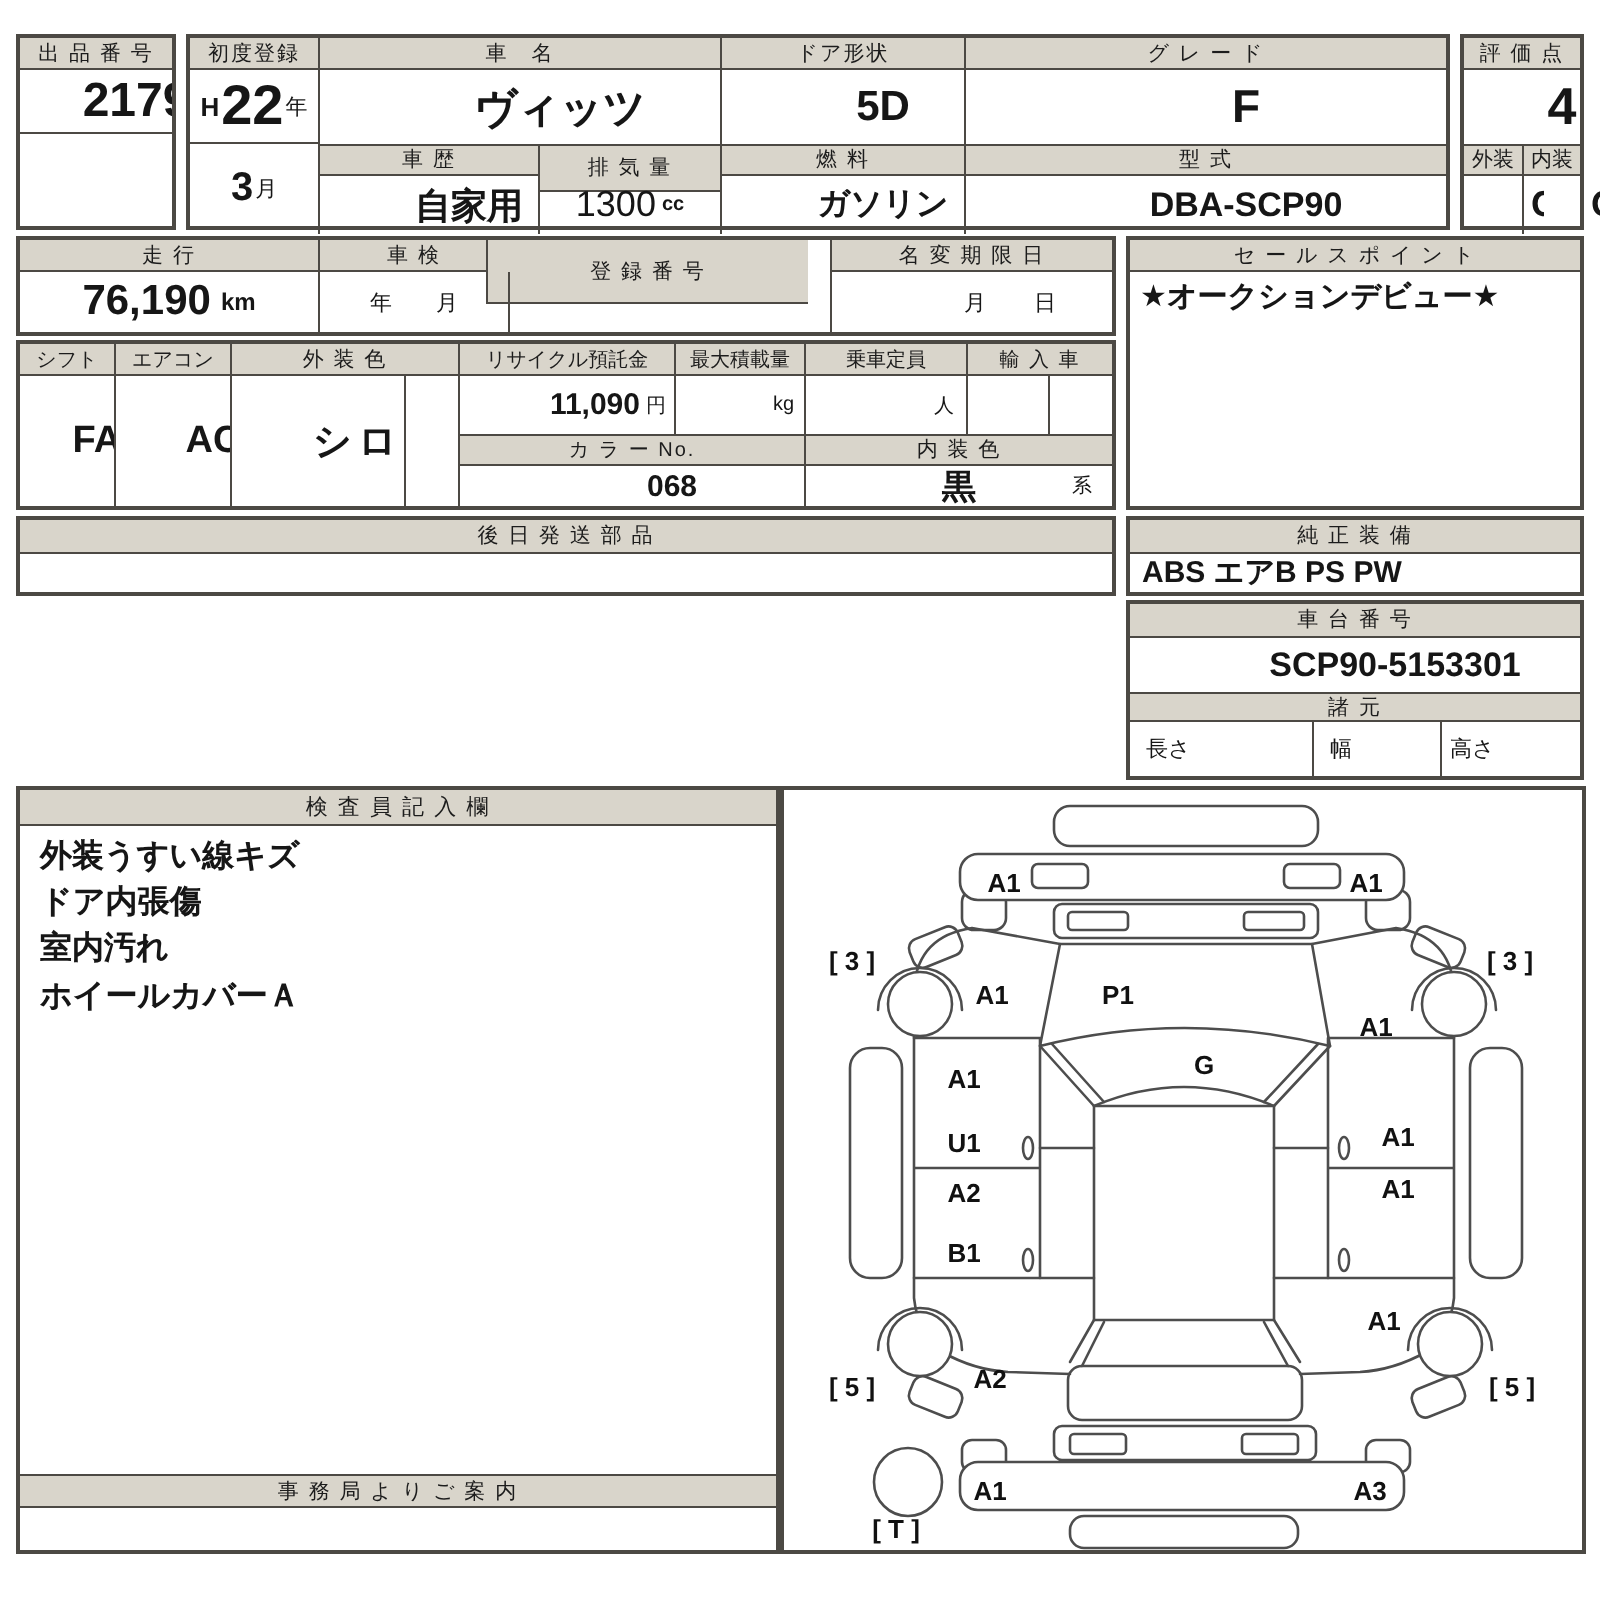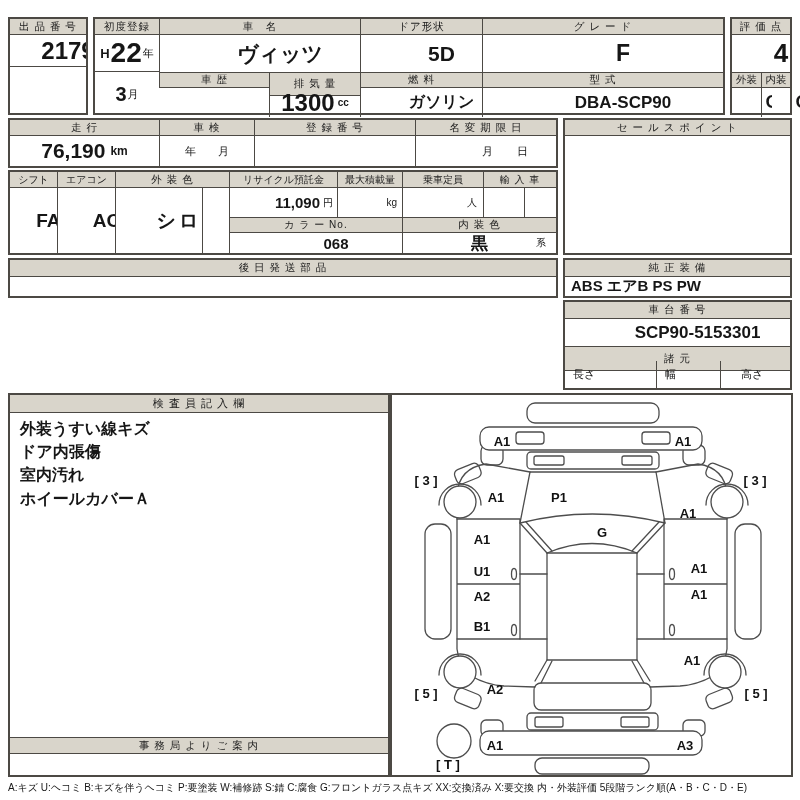--- a/index.html
+++ b/index.html
@@ -50,59 +50,61 @@
 
     <div class="hdr bt bl" style="left:64px;top:53px;width:110px;height:16px">車 歴</div>
     <div class="hdr bt bl" style="left:174px;top:53px;width:91px;height:24px">排 気 量</div>
     <div class="hdr bt bl" style="left:265px;top:53px;width:122px;height:16px">燃 料</div>
     <div class="hdr bt bl" style="left:387px;top:53px;width:241px;height:16px">型 式</div>
 
     <div class="cell" style="left:0;top:53px;width:64px;height:45px;gap:1px">
       <span style="font-size:20px;font-weight:bold">3</span>
       <span style="font-size:11px">月</span>
     </div>
+    <div class="cell val bl" style="left:64px;top:69px;width:110px;height:29px;font-size:18px">自家用</div>
     <div class="cell bl" style="left:174px;top:69px;width:91px;height:29px">
-      <span style="font-size:24px;font-weight:bold">1300</span>
+      <span style="font-size:18px;font-weight:normal">1300</span>
       <span class="unit">cc</span>
     </div>
     <div class="cell val bl" style="left:265px;top:69px;width:122px;height:29px;font-size:16px">ガソリン</div>
     <div class="cell val bl" style="left:387px;top:69px;width:241px;height:29px;font-size:17px">DBA-SCP90</div>
   </div>
 
   <div class="box" style="left:730px;top:17px;width:62px;height:98px">
     <div class="hdr" style="left:0;top:0;width:100%;height:16px">評 価 点</div>
     <div class="cell val" style="left:0;top:16px;width:100%;height:37px;font-size:26px">4</div>
     <div class="hdr bt" style="left:0;top:53px;width:29px;height:16px;letter-spacing:0">外装</div>
     <div class="hdr bt bl" style="left:29px;top:53px;width:29px;height:16px;letter-spacing:0">内装</div>
     <div class="cell val" style="left:0;top:69px;width:29px;height:29px;font-size:18px">C</div>
     <div class="cell val bl" style="left:29px;top:69px;width:29px;height:29px;font-size:18px">C</div>
   </div>
 
   <div class="box" style="left:8px;top:118px;width:550px;height:50px">
     <div class="hdr" style="left:0;top:0;width:149px;height:16px">走 行</div>
     <div class="hdr bl" style="left:149px;top:0;width:95px;height:16px">車 検</div>
-    <div class="hdr bl" style="left:244px;top:0;width:161px;height:16px">登 録 番 号</div>
+    <div class="hdr bl" style="left:233px;top:0;width:161px;height:32px">登 録 番 号</div>
     <div class="hdr bl" style="left:405px;top:0;width:141px;height:16px">名 変 期 限 日</div>
     <div class="cell" style="left:0;top:16px;width:149px;height:30px;gap:5px">
       <span style="font-size:21px;font-weight:bold">76,190</span>
       <span style="font-size:12px;font-weight:bold">km</span>
     </div>
     <div class="cell bl" style="left:149px;top:16px;width:95px;height:30px;gap:22px;font-size:11px">
       <span>年</span>
       <span>月</span>
     </div>
     <div class="cell bl" style="left:244px;top:16px;width:161px;height:30px"></div>
     <div class="cell bl" style="left:405px;top:16px;width:141px;height:30px;gap:24px;font-size:11px;justify-content:flex-end;padding-right:28px">
       <span>月</span>
       <span>日</span>
     </div>
   </div>
 
   <div class="box" style="left:563px;top:118px;width:229px;height:137px">
     <div class="hdr" style="left:0;top:0;width:100%;height:16px">セ ー ル ス ポ イ ン ト</div>
+    <div class="cell val" style="left:0;top:16px;width:100%;height:24px;justify-content:flex-start;padding-left:5px;font-size:15px">★オークションデビュー★</div>
   </div>
 
   <div class="box" style="left:8px;top:170px;width:550px;height:85px">
     <div class="hdr" style="left:0;top:0;width:47px;height:16px;font-size:10px;letter-spacing:0">シフト</div>
     <div class="hdr bl" style="left:47px;top:0;width:58px;height:16px;font-size:10px;letter-spacing:0">エアコン</div>
     <div class="hdr bl" style="left:105px;top:0;width:114px;height:16px">外 装 色</div>
     <div class="hdr bl" style="left:219px;top:0;width:108px;height:16px;font-size:10px;letter-spacing:0">リサイクル預託金</div>
     <div class="hdr bl" style="left:327px;top:0;width:65px;height:16px;font-size:10px;letter-spacing:0">最大積載量</div>
     <div class="hdr bl" style="left:392px;top:0;width:81px;height:16px;font-size:10px;letter-spacing:0">乗車定員</div>
     <div class="hdr bl" style="left:473px;top:0;width:73px;height:16px;font-size:10px">輸 入 車</div>
@@ -136,24 +138,24 @@
 
   <div class="box" style="left:563px;top:258px;width:229px;height:40px">
     <div class="hdr" style="left:0;top:0;width:100%;height:17px">純 正 装 備</div>
     <div class="cell val" style="left:0;top:17px;width:100%;height:19px;justify-content:flex-start;padding-left:6px;font-size:15px">ABS エアB PS PW</div>
   </div>
 
 
   <div class="box" style="left:563px;top:300px;width:229px;height:90px">
     <div class="hdr" style="left:0;top:0;width:100%;height:17px">車 台 番 号</div>
     <div class="cell val" style="left:0;top:17px;width:100%;height:27px;font-size:17px">SCP90-5153301</div>
-    <div class="hdr bt" style="left:0;top:44px;width:100%;height:25px">諸 元</div>
+    <div class="hdr bt" style="left:0;top:44px;width:100%;height:15px">諸 元</div>
     <div class="cell" style="left:0;top:59px;width:91px;height:27px;justify-content:flex-start;padding-left:8px;font-size:11px">長さ</div>
     <div class="cell bl" style="left:91px;top:59px;width:64px;height:27px;justify-content:flex-start;padding-left:8px;font-size:11px">幅</div>
-    <div class="cell bl" style="left:155px;top:59px;width:70px;height:27px;justify-content:flex-start;padding-left:20px;font-size:11px">高さ</div>
+    <div class="cell bl" style="left:155px;top:59px;width:70px;height:27px;justify-content:flex-start;padding-left:4px;font-size:11px">高さ</div>
   </div>
 
   <div class="box" style="left:8px;top:393px;width:382px;height:384px">
     <div class="hdr" style="left:0;top:0;width:100%;height:18px;font-size:11px">検 査 員 記 入 欄</div>
     <div class="notes">
       <div>外装うすい線キズ</div>
       <div>ドア内張傷</div>
       <div>室内汚れ</div>
       <div>ホイールカバーＡ</div>
     </div>
@@ -245,15 +247,14 @@
         <text x="103" y="299">A2</text>
         <text x="34" y="303">[ 5 ]</text>
         <text x="364" y="303">[ 5 ]</text>
         <text x="103" y="355">A1</text>
         <text x="293" y="355">A3</text>
         <text x="56" y="374">[ T ]</text>
       </g>
     </svg>
   </div>
 
-  <div class="legend">A:キズ  U:ヘコミ  B:キズを伴うヘコミ  P:要塗装  W:補修跡  S:錆  C:腐食  G:フロントガラス点キズ  XX:交換済み  X:要交換  内・外装評価  5段階ランク順(A・B・C・D・E)</div>
 
 </div>
 
 </body></html>

